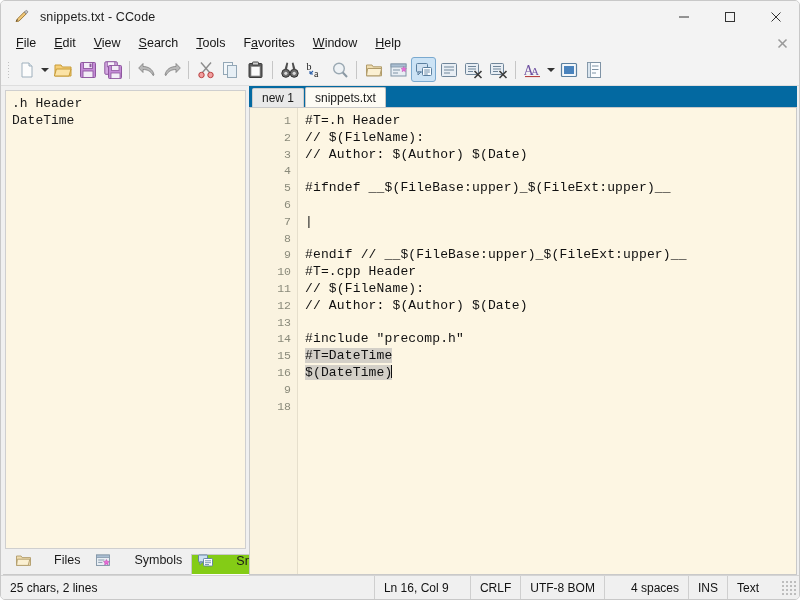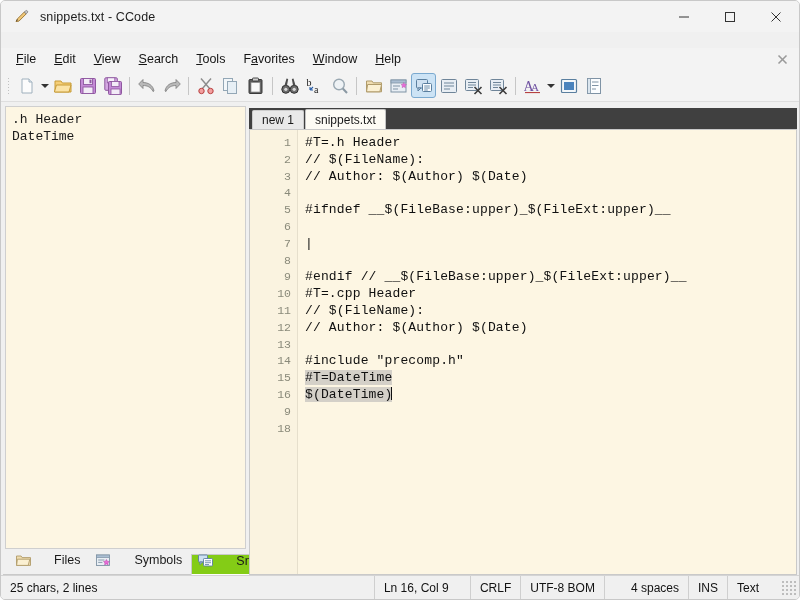--- a/index.html
+++ b/index.html
@@ -67,21 +67,20 @@
 
   
   .menubar {
     height: 22px;
     min-height: 22px;
     background: #f3f3f3;
     display: flex;
     align-items: center;
     padding-left: 6px;
     position: relative;
-    margin-top: 16px;
   }
   .menu-item {
     font-size: 12.5px;
     color: #151515;
     padding: 2px 9px;
     white-space: nowrap;
     cursor: default;
   }
   .menu-item u { text-decoration: underline; }
   .menu-close {
@@ -217,23 +216,22 @@
     flex-direction: column;
     min-width: 0;
     padding: 0 2px 0 0;
     box-sizing: border-box;
   }
   .doc-tabs {
     height: 21px;
     min-height: 21px;
     display: flex;
     align-items: flex-end;
-    background: #404040;
+    background: #0369a1;
     padding-left: 3px;
-    margin-top: 6px;
   }
   .doc-tab {
     height: 19px;
     display: flex;
     align-items: center;
     padding: 0 9px;
     font-size: 12px;
     color: #1a1a1a;
     border: 1px solid #cccccc;
     border-bottom: none;

